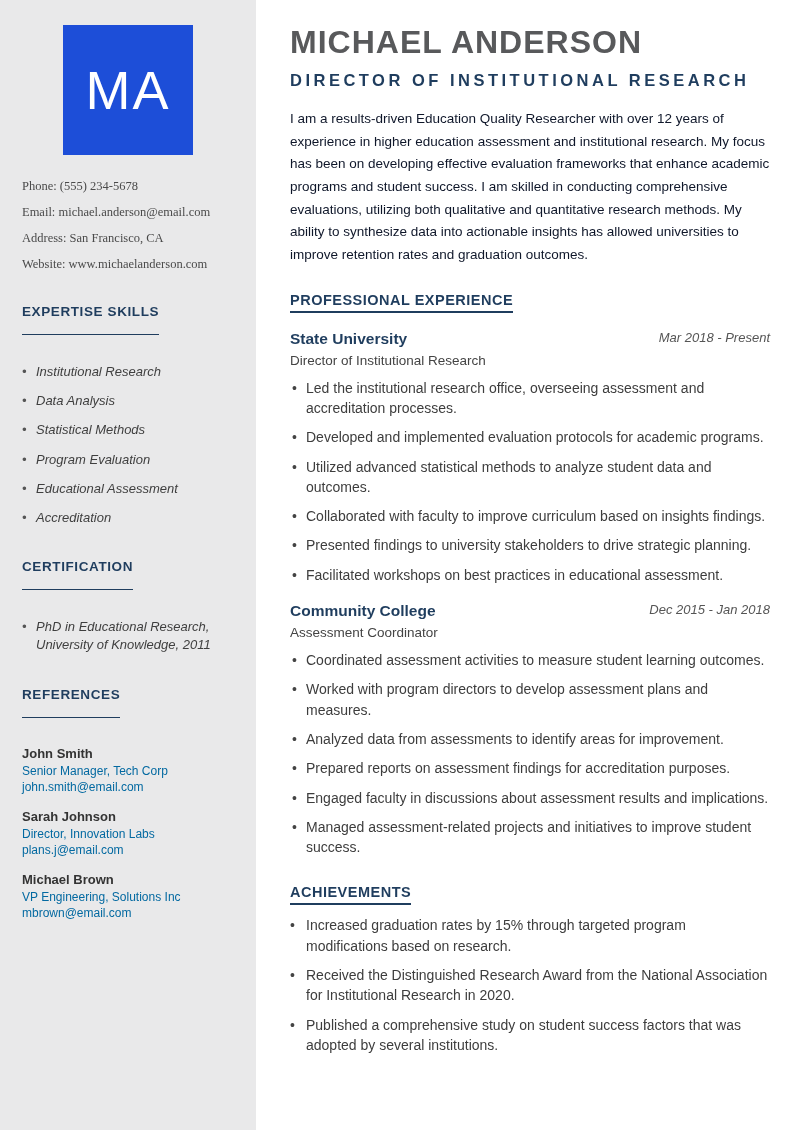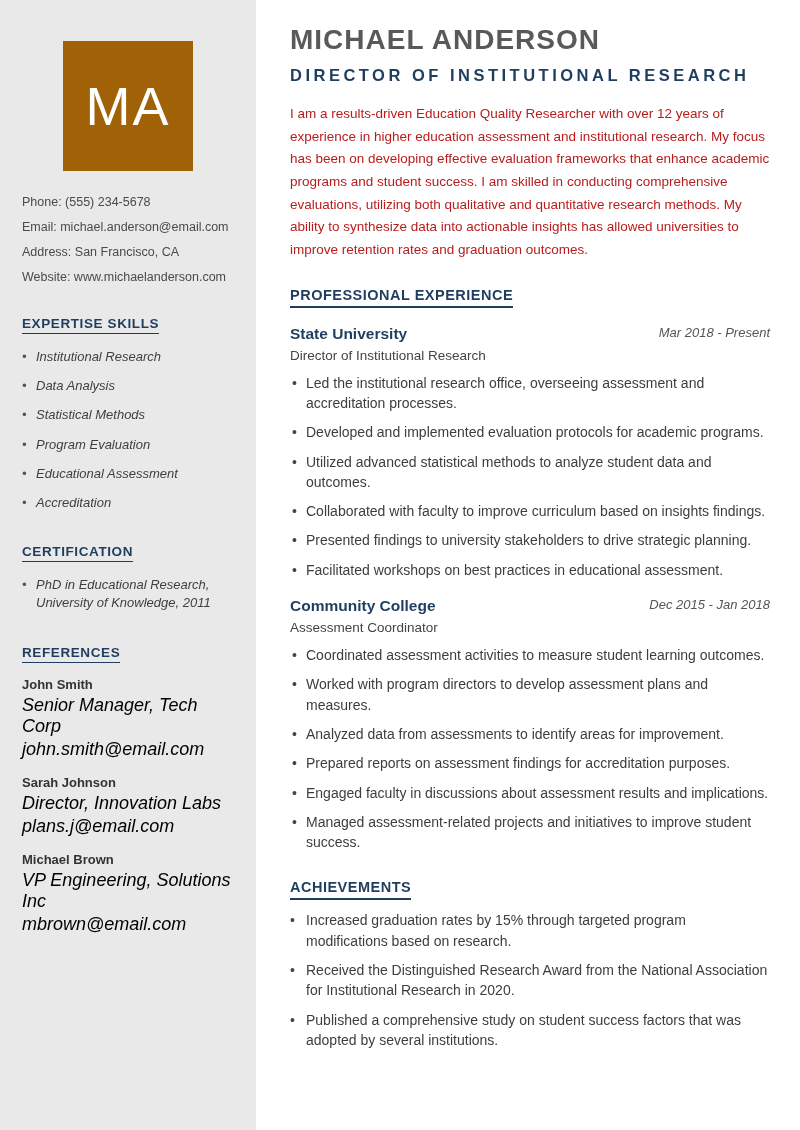--- a/index.html
+++ b/index.html
@@ -2,38 +2,38 @@
 <html><head>
 <meta charset="utf-8">
 <style>
   * { margin:0; padding:0; box-sizing:border-box; }
   html, body { width:800px; height:1130px; }
   body { font-family:"Liberation Sans","DejaVu Sans",sans-serif; background:#ffffff; overflow:hidden; }
   .page { display:flex; width:800px; height:1130px; }
 
   
   .sidebar { width:256px; background:#e9e9ea; padding:25px 22px 30px 22px; flex-shrink:0; }
-  .avatar { width:130px; height:130px; background:#a16207; margin:16px auto; display:flex; align-items:center; justify-content:center; }
+  .avatar { width:130px; height:130px; background:#1d4ed8; margin:0 auto; display:flex; align-items:center; justify-content:center; }
   .avatar-initials { color:#ffffff; font-size:54px; letter-spacing:2px; font-weight:400; }
   .contact { margin-top:24px; }
-  .contact-line { font-size:12.5px; color:#4a4a4a; margin-bottom:11px; }
+  .contact-line { font-size:12.5px; color:#4a4a4a; margin-bottom:11px;font-family:Liberation Serif, serif; }
   .side-section { margin-top:30px; }
-  .side-heading { display:inline-block; color:#1f3d5e; font-size:13.5px; font-weight:bold; letter-spacing:0.6px; border-bottom:1.5px solid #1f3d5e; padding-bottom:2px; margin-bottom:14px; }
+  .side-heading { display:inline-block; color:#1f3d5e; font-size:13.5px; font-weight:bold; letter-spacing:0.6px; border-bottom:1.5px solid #1f3d5e; padding-bottom:15px; margin-bottom:28px; }
   ul.side-list { list-style:none;font-style:italic; }
   ul.side-list li { font-size:13px; color:#3f3f3f; margin-bottom:11px; padding-left:14px; position:relative; line-height:1.4; }
   ul.side-list li::before { content:"•"; position:absolute; left:0; color:#555; }
   .ref-entry { margin-bottom:15px; }
   .ref-name { font-size:13px; font-weight:bold; color:#333333; margin-bottom:3px; }
-  .ref-role, .ref-email { font-size:18px; color:#000000; margin-bottom:2px;font-style:italic; }
+  .ref-role, .ref-email { font-size:12px; color:#0369a1; margin-bottom:2px; }
 
   
   .main { flex:1; padding:24px 30px 30px 34px; background:#ffffff; }
-  .name { font-size:28px; font-weight:bold; color:#58595b; letter-spacing:1px; }
+  .name { font-size:32px; font-weight:bold; color:#58595b; letter-spacing:1px; }
   .job-title { margin-top:10px; font-size:16.5px; font-weight:bold; color:#1f3d5e; letter-spacing:3.5px; }
-  .summary { margin-top:18px; font-size:13.5px; line-height:1.68; color:#b91c1c; }
+  .summary { margin-top:18px; font-size:13.5px; line-height:1.68; color:#0f172a; }
   .main-heading { display:inline-block; color:#1f3d5e; font-size:14.5px; font-weight:bold; letter-spacing:0.5px; border-bottom:2px solid #1f3d5e; padding-bottom:3px; }
   .exp-section { margin-top:24px; }
   .job { margin-top:17px; }
   .job-header { display:flex; justify-content:space-between; align-items:flex-start; }
   .company { color:#1f3d5e; font-size:15.5px; font-weight:bold; }
   .dates { font-size:13px; font-style:italic; color:#555555; }
   .role { margin-top:5px; font-size:13.5px; color:#444444; }
   ul.bullets { list-style:none; margin-top:10px; }
   ul.bullets li { font-size:14px; color:#3d3d3d; line-height:1.45; margin-bottom:9px; padding-left:16px; position:relative; }
   ul.bullets li::before { content:"•"; position:absolute; left:2px; color:#444; }

